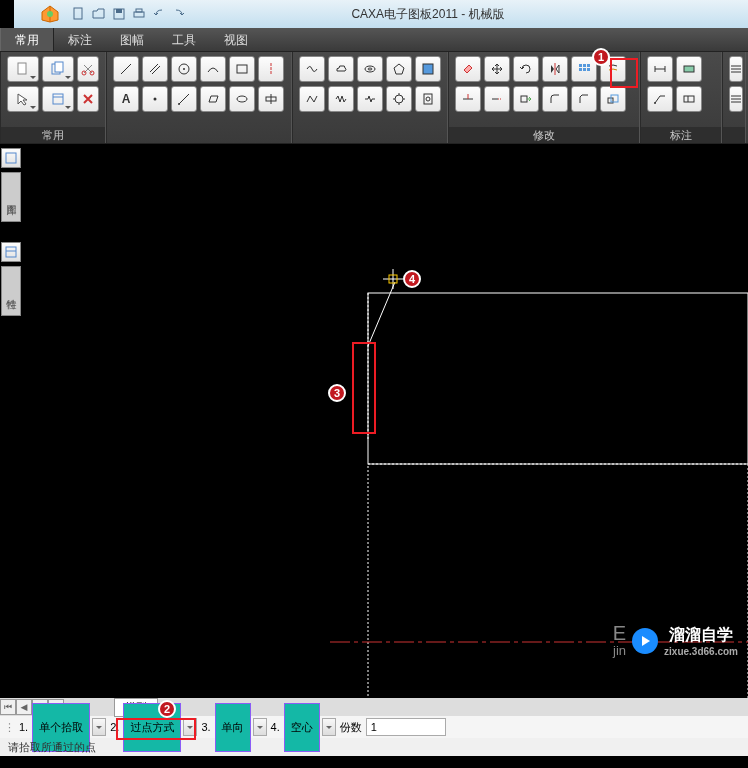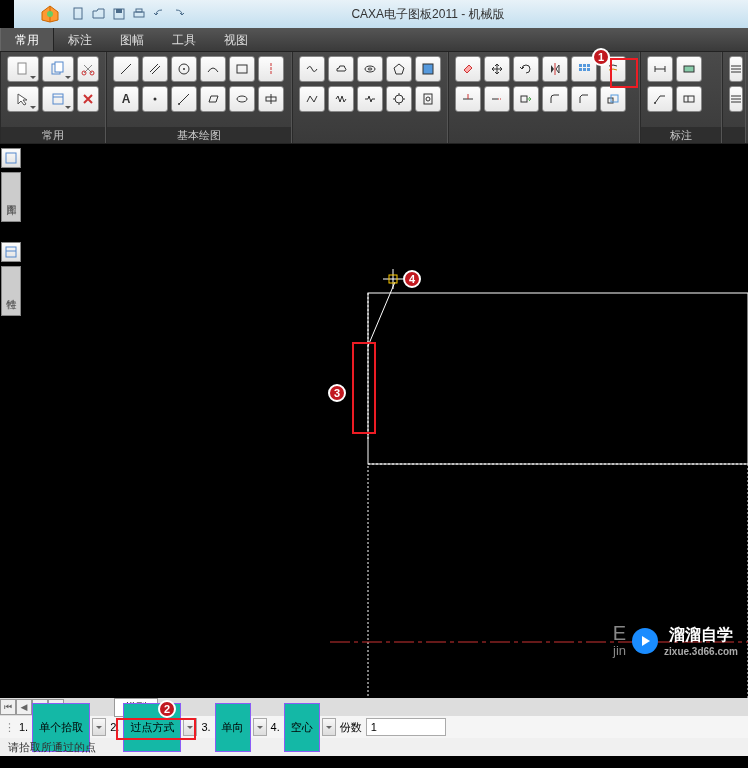--- a/index.html
+++ b/index.html
@@ -221,21 +221,20 @@
             </svg>
           </div>
         <div class="tool-btn">
             <svg width="14" height="14" viewBox="0 0 14 14">
               <rect x="2" y="5" width="10" height="4" fill="none" stroke="#333"></rect>
               <line x1="7" y1="2" x2="7" y2="12" stroke="#333"></line>
             </svg>
           </div>
       </div>
     </div>
-    <div class="ribbon-label">基本绘图</div>
   </div>
 
   <div class="ribbon-group" style="width:156px">
     <div class="ribbon-tools">
       <div class="tool-row">
         <div class="tool-btn">
             <svg width="14" height="14" viewBox="0 0 14 14">
               <path d="M2 7 Q5 2 7 7 Q9 12 12 7" fill="none" stroke="#333"></path>
             </svg>
           </div>
@@ -366,20 +365,21 @@
             </svg>
           </div>
         <div class="tool-btn">
             <svg width="14" height="14" viewBox="0 0 14 14">
               <rect x="2" y="6" width="5" height="5" fill="none" stroke="#333"></rect>
               <rect x="5" y="3" width="7" height="7" fill="none" stroke="#5599dd"></rect>
             </svg>
           </div>
       </div>
     </div>
+    <div class="ribbon-label">修改</div>
   </div>
 
   <div class="ribbon-group" style="width:82px">
     <div class="ribbon-tools">
       <div class="tool-row">
         <div class="tool-btn">
             <svg width="14" height="14" viewBox="0 0 14 14">
               <line x1="2" y1="7" x2="12" y2="7" stroke="#333"></line>
               <line x1="2" y1="4" x2="2" y2="10" stroke="#333"></line>
               <line x1="12" y1="4" x2="12" y2="10" stroke="#333"></line>

